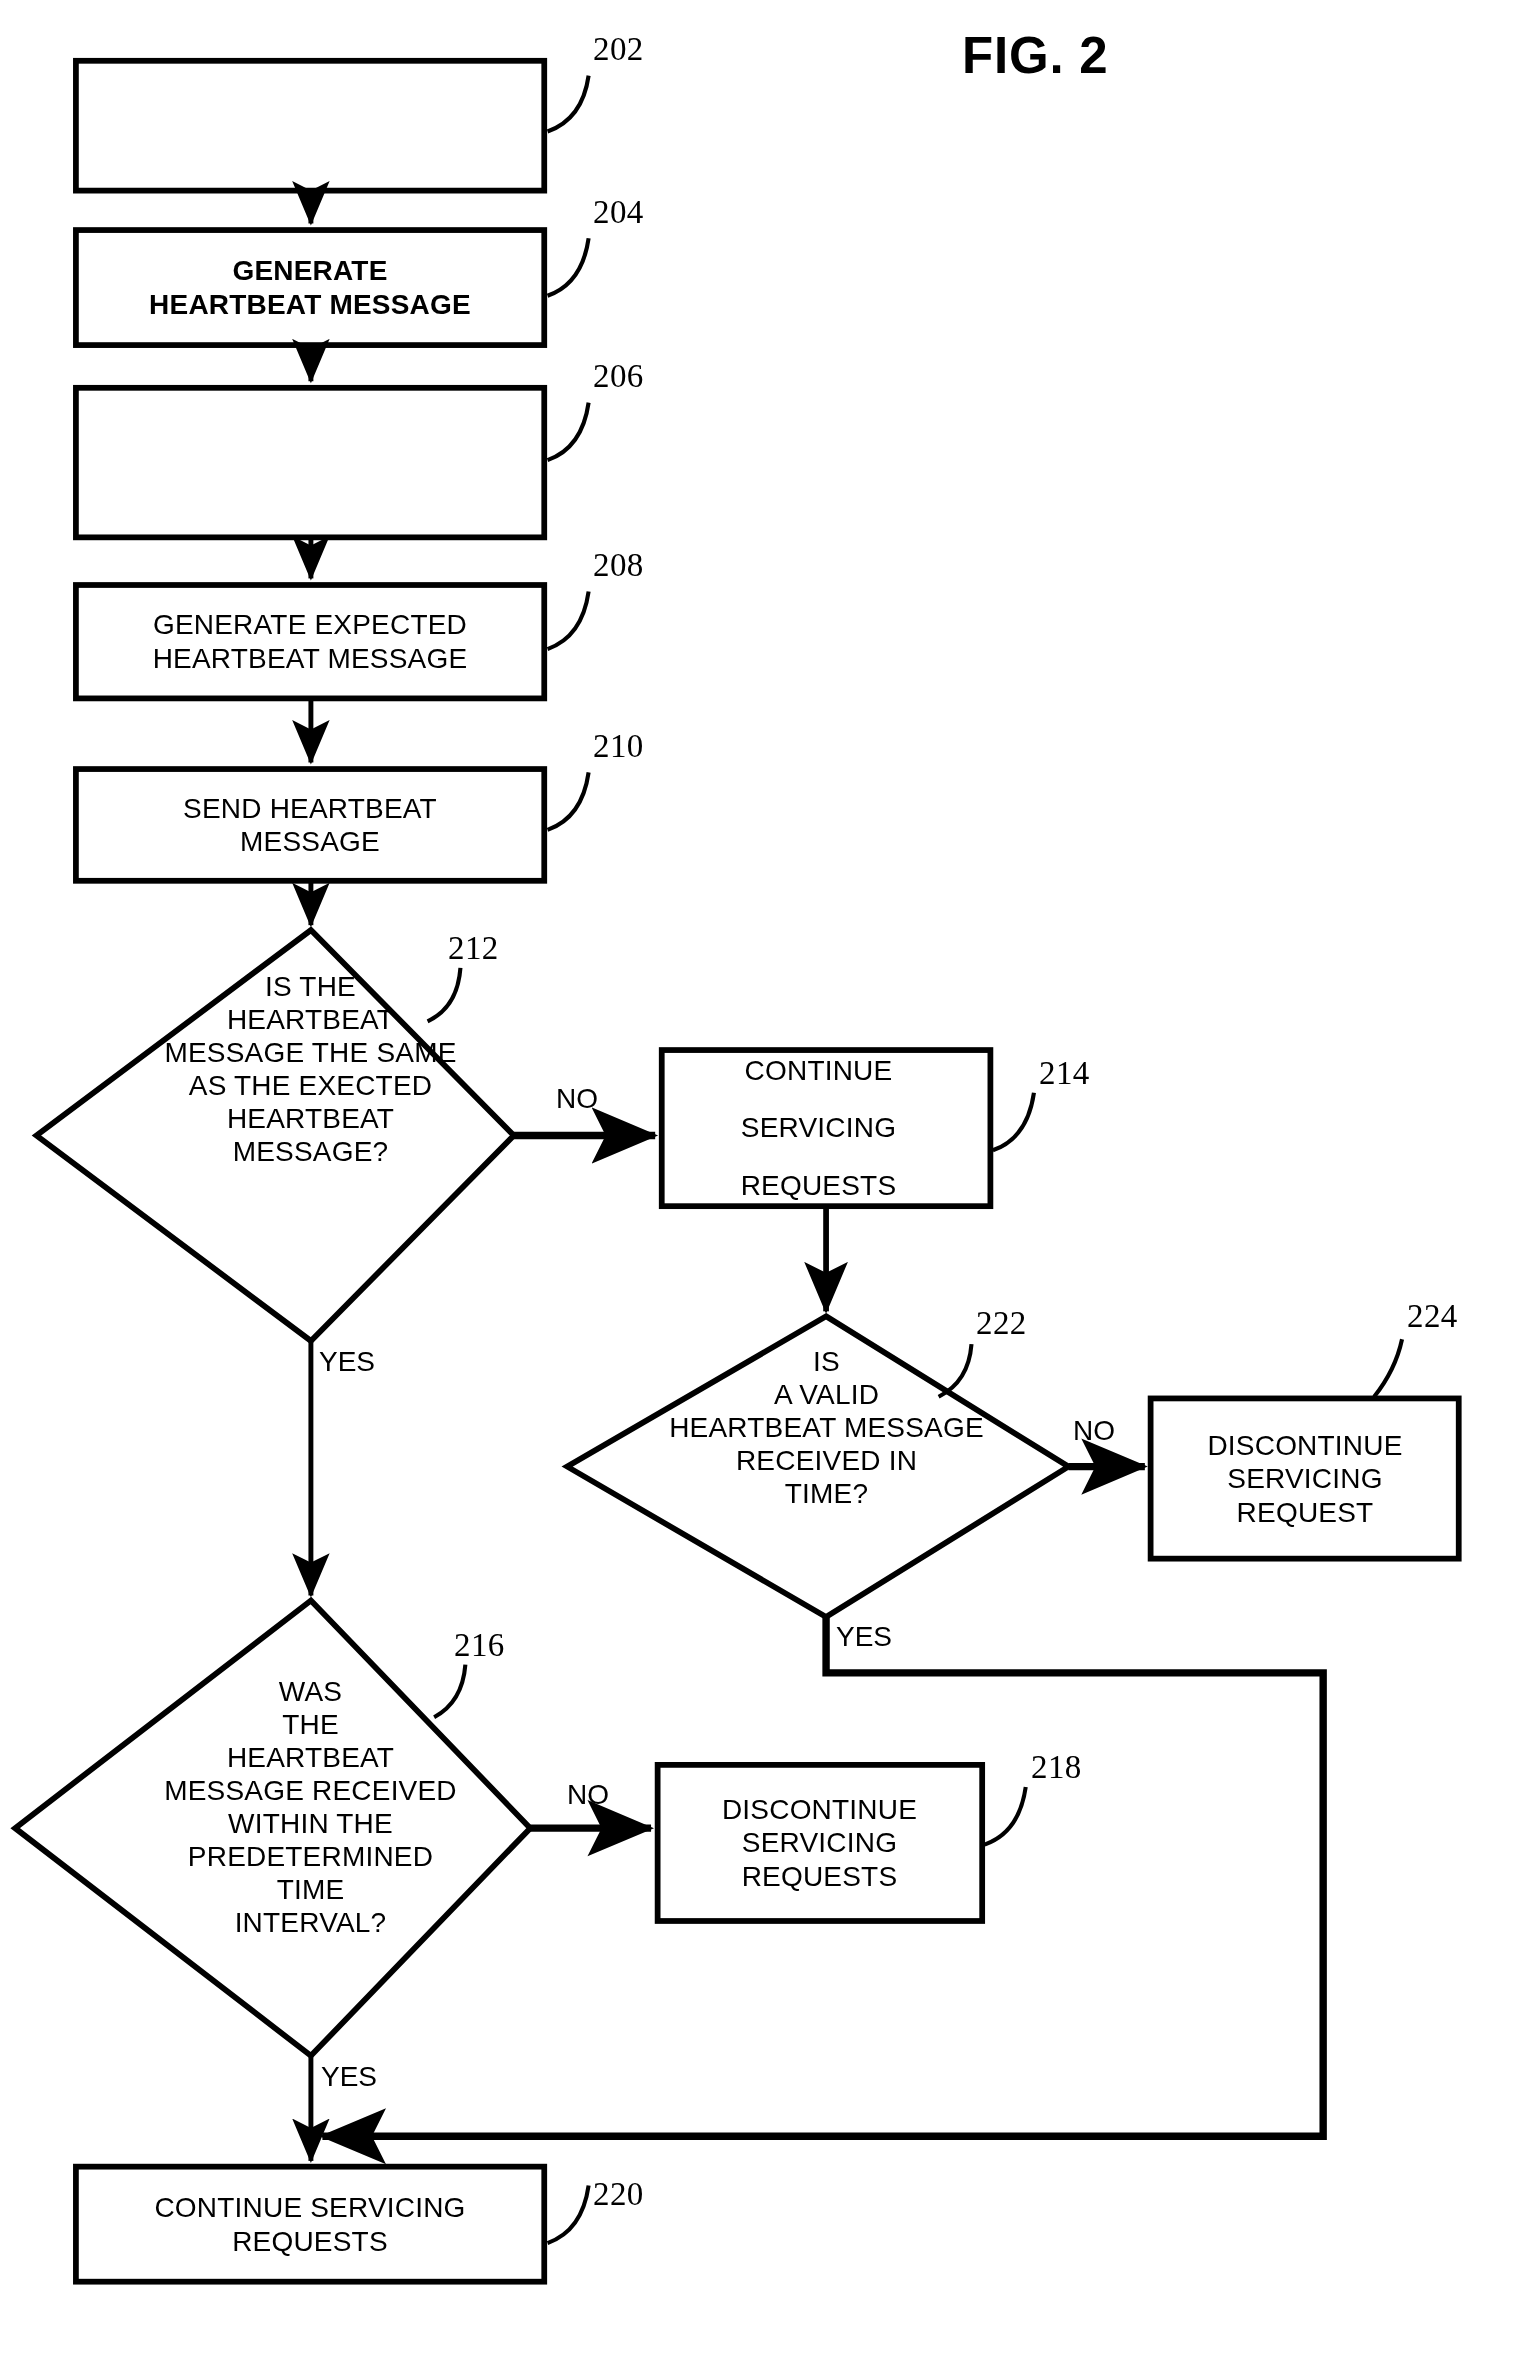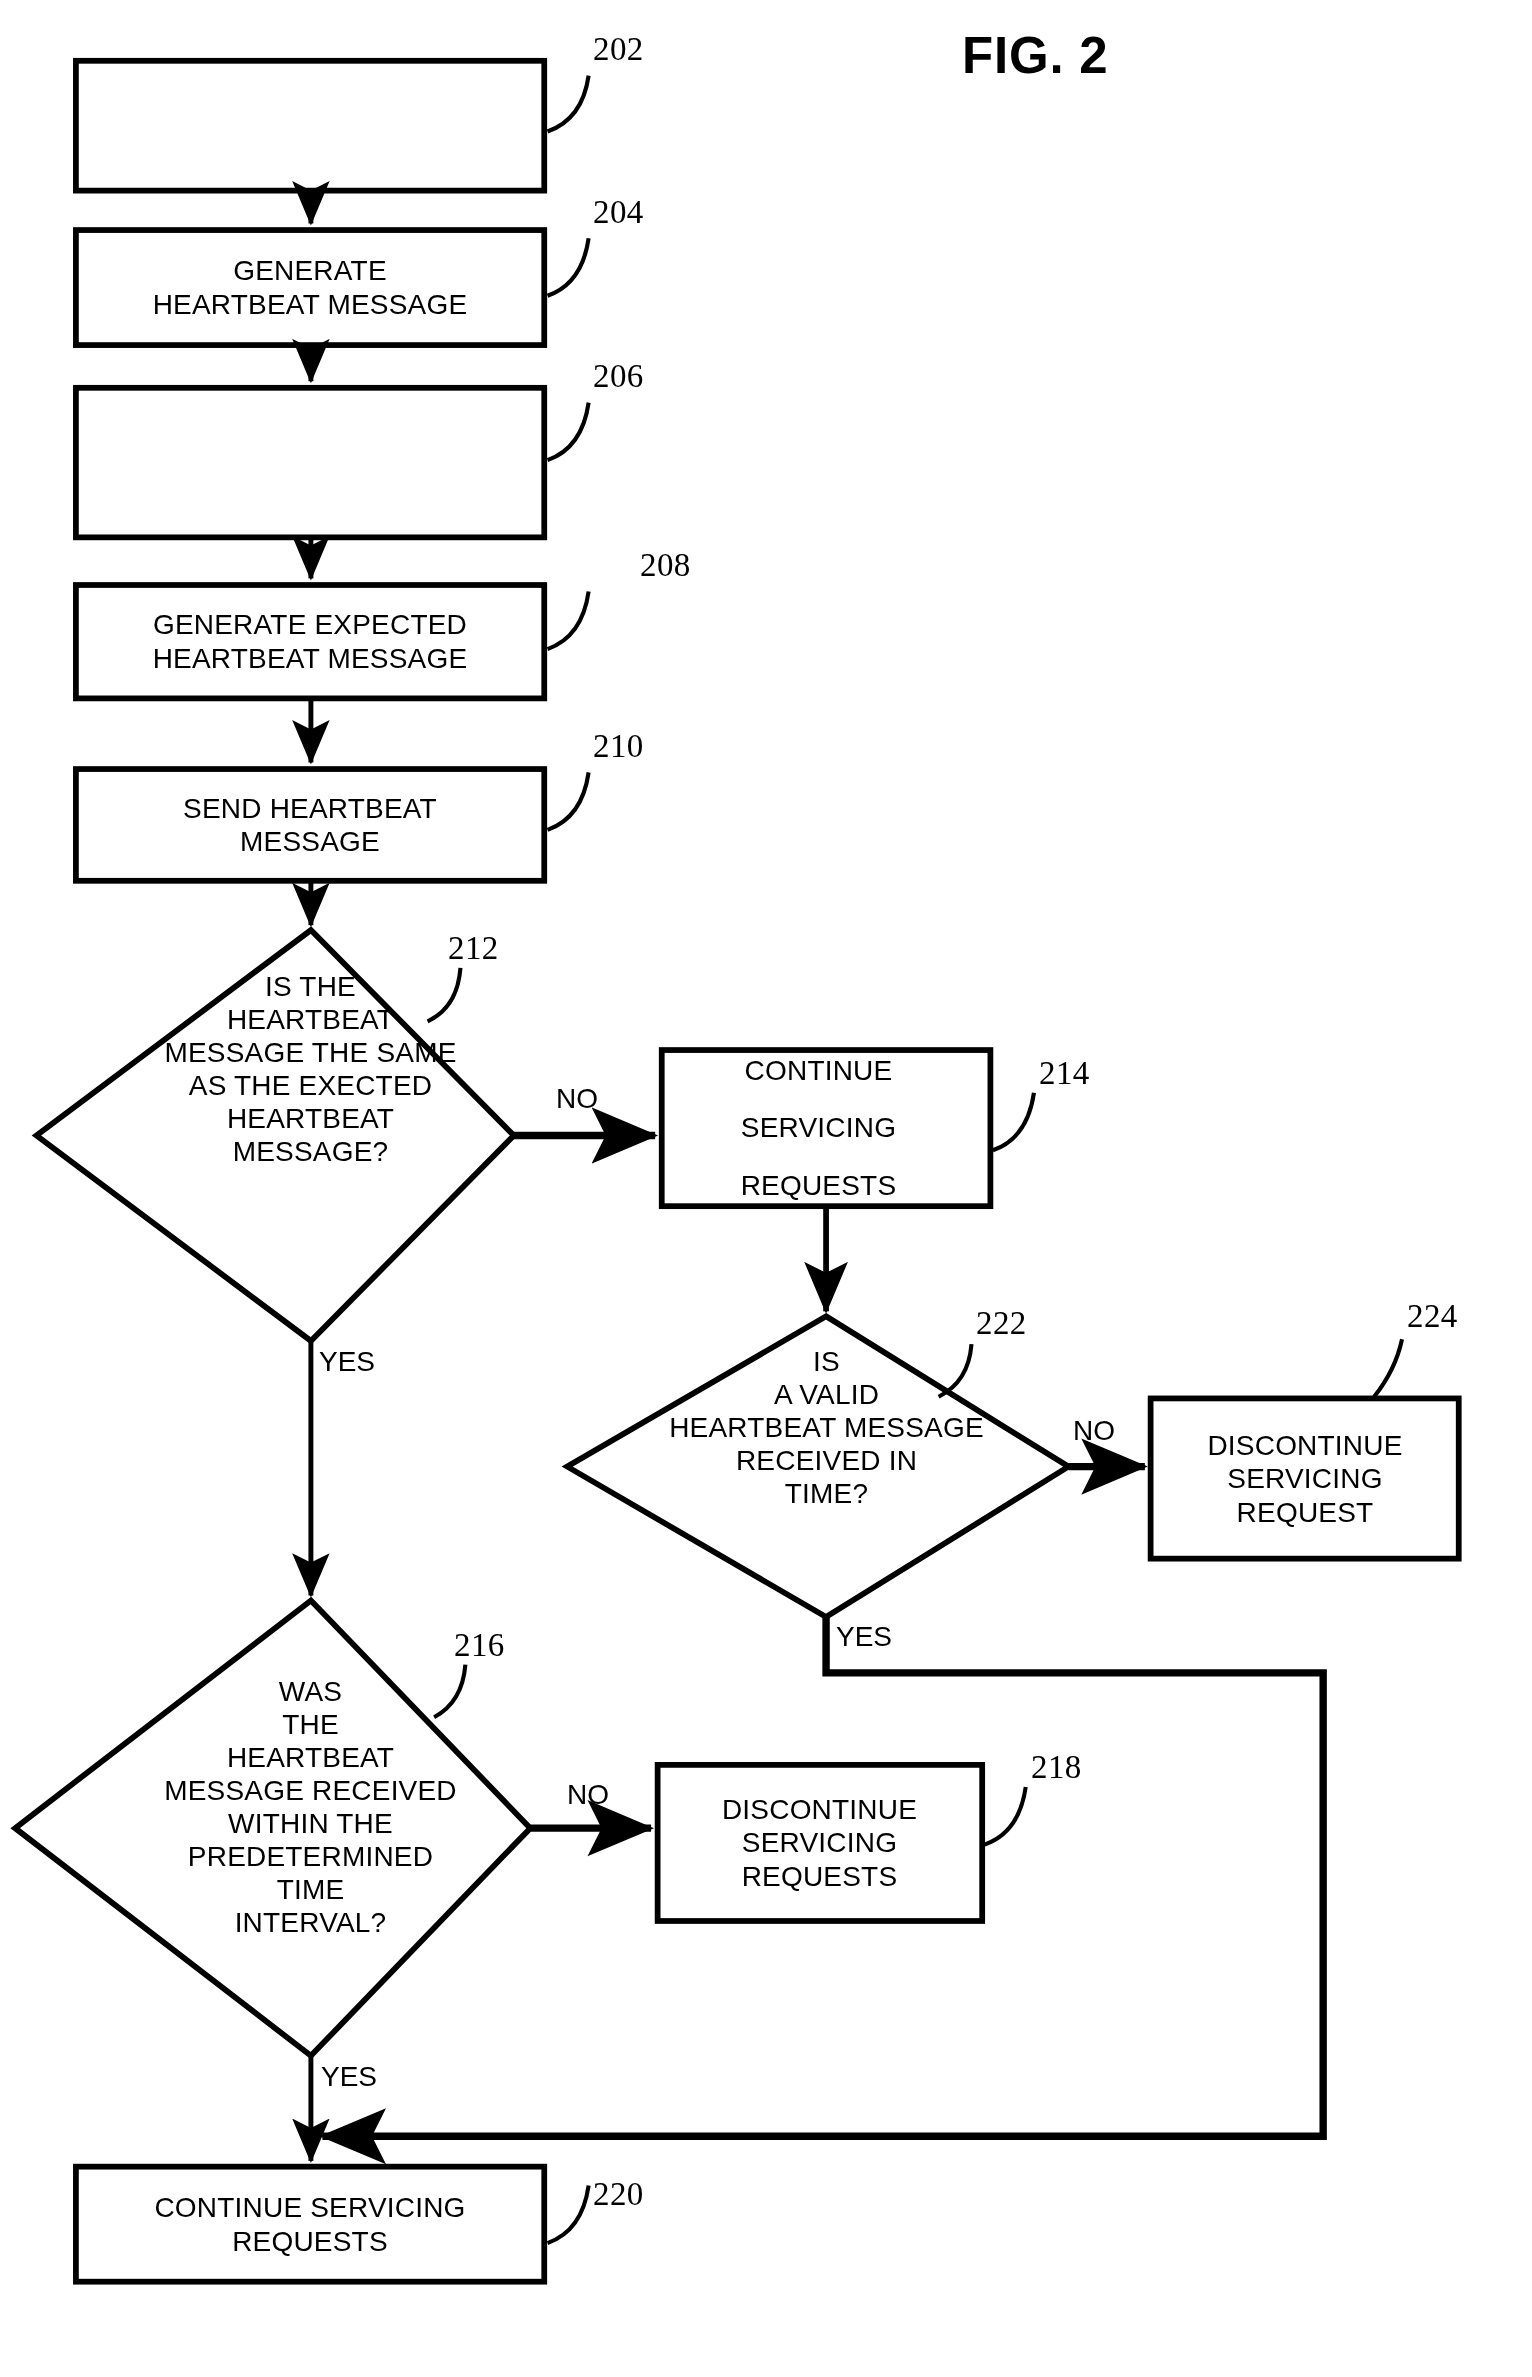--- a/index.html
+++ b/index.html
@@ -121,33 +121,33 @@
     <path d="M1672,1700 C1688,1680 1700,1658 1706,1630" fill="none" stroke="#000" stroke-width="5"></path>
     <path d="M528,2090 C554,2076 564,2052 566,2026" fill="none" stroke="#000" stroke-width="5"></path>
     <path d="M1198,2245 C1232,2233 1244,2203 1248,2175" fill="none" stroke="#000" stroke-width="5"></path>
     <path d="M666,2730 C700,2718 712,2688 716,2660" fill="none" stroke="#000" stroke-width="5"></path>
   </svg>
 
   <div class="fig-title" style="left:962px; top:26px;">FIG. 2</div>
 
   <div class="ref-label" style="left:593px; top:31px;">202</div>
 
-  <div class="node-text" style="left:76px; top:230px; width:468px; height:115px;">
+  <div class="node-text" style="left:76px; top:230px; width:468px; height:115px;font-weight:bold;">
     <span>GENERATE</span>
     <span>HEARTBEAT MESSAGE</span>
   </div>
   <div class="ref-label" style="left:593px; top:194px;">204</div>
 
   <div class="ref-label" style="left:593px; top:358px;">206</div>
 
   <div class="node-text" style="left:76px; top:585px; width:468px; height:113px;">
     <span>GENERATE EXPECTED</span>
     <span>HEARTBEAT MESSAGE</span>
   </div>
-  <div class="ref-label" style="left:593px; top:547px;margin-left:47px;">208</div>
+  <div class="ref-label" style="left:593px; top:547px;">208</div>
 
   <div class="node-text" style="left:76px; top:769px; width:468px; height:112px;">
     <span>SEND HEARTBEAT</span>
     <span>MESSAGE</span>
   </div>
   <div class="ref-label" style="left:593px; top:728px;">210</div>
 
   <div class="node-text" style="left:72px; top:970px; width:477px; height:337px; justify-content:flex-start;">
     <span>IS THE</span>
     <span>HEARTBEAT</span>

